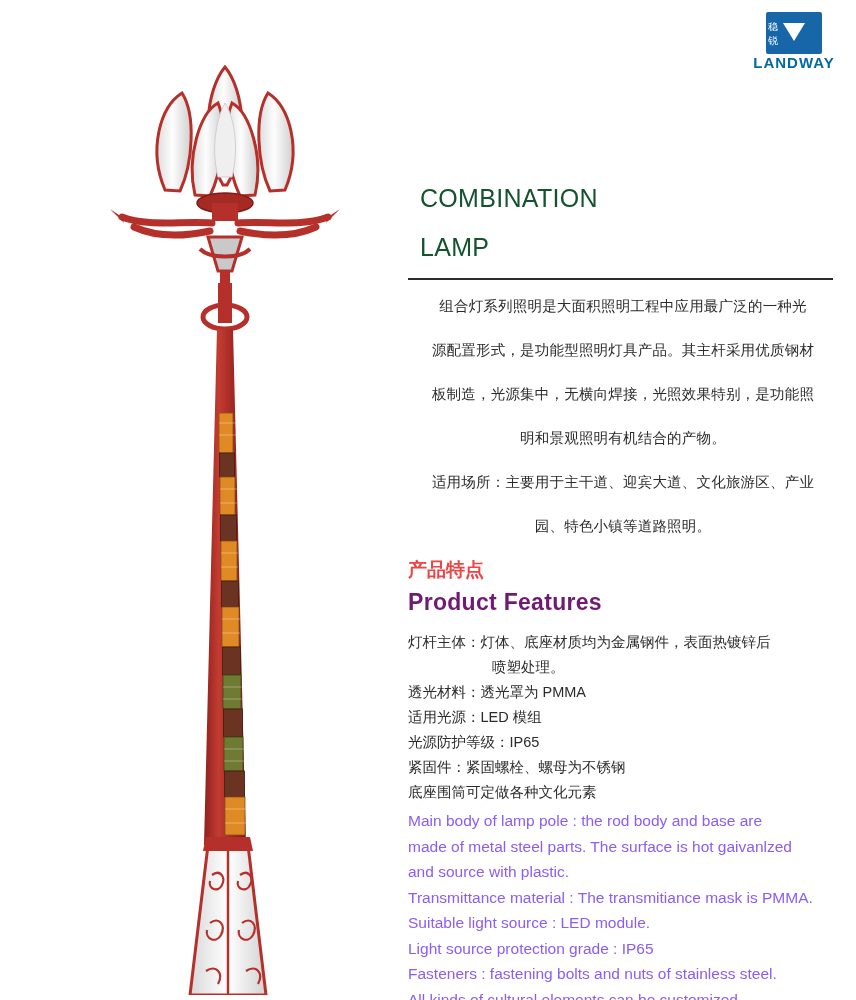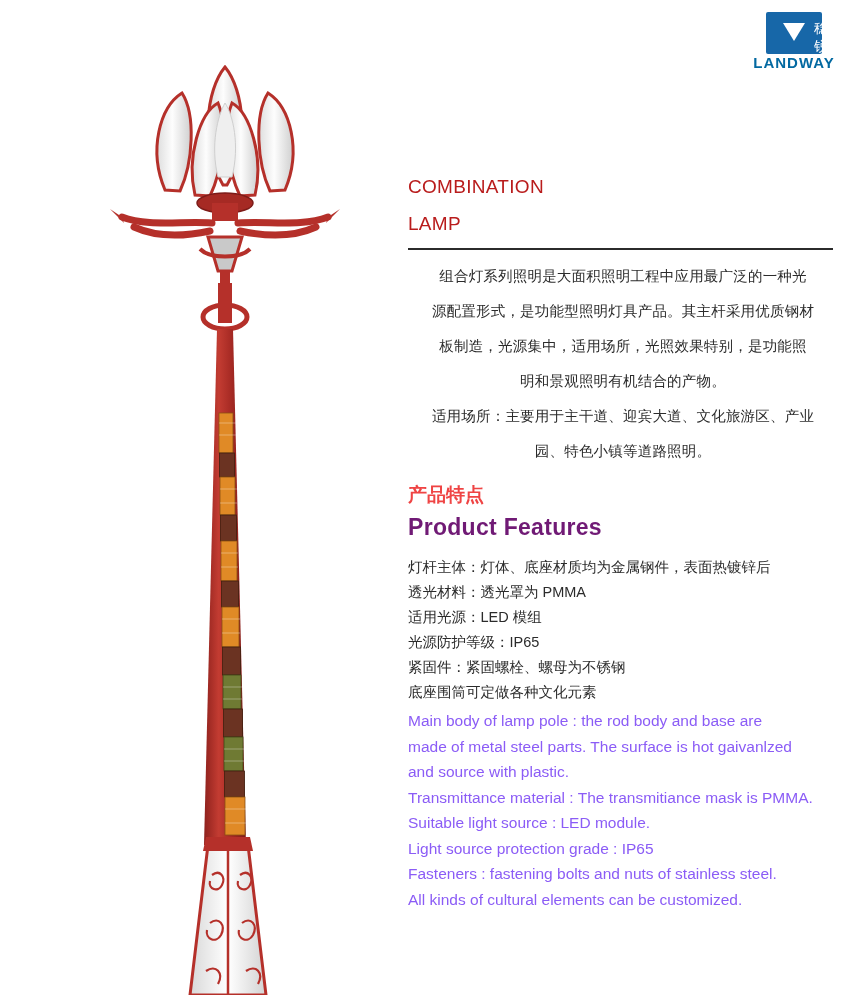--- a/index.html
+++ b/index.html
@@ -61,24 +61,24 @@
     transform: translate(-50%, -55%);
     border-left: 11px solid transparent;
     border-right: 11px solid transparent;
     border-top: 18px solid #ffffff;
   }
   .logo-cn {
     position: absolute;
     top: 8px;
     left: 2px;
     width: 82px;
-    font-size: 14px;
+    font-size: 10px;
     color: #ffffff;
     letter-spacing: 22px;
-    text-align: right;
+    text-align: left;
     pointer-events: none;
   }
   .logo-text {
     font-size: 15px;
     font-weight: bold;
     letter-spacing: 1px;
     color: #0369a1;
     margin-top: 0;
   }
 
@@ -92,25 +92,25 @@
   }
 
   
   .content {
     position: absolute;
     top: 168px;
     left: 408px;
     width: 430px;
   }
   .h-en {
-    font-size: 19px;
+    font-size: 25px;
     line-height: 37px;
-    color: #b91c1c;
+    color: #14532d;
     font-weight: normal;
-    margin: 0;
+    margin: 12px;
     letter-spacing: 0.3px;
   }
   .h-cn {
     font-size: 21px;
     color: #8a8a8a;
     margin: 8px 0 0 0;
     letter-spacing: 1px;
   }
   .rule {
     width: 425px;
@@ -120,21 +120,21 @@
   }
   .body-cn {
     font-size: 14.5px;
     line-height: 25px;
     color: #2b2b2b;
     margin: 14px 0 0 0;
     letter-spacing: 0.2px;
     text-align: center;
   }
   .body-cn p { margin: 0; }
-  .body-cn p + p { margin-top: 10px; }
+  .body-cn p + p { margin-top: 19px; }
 
   .feat-cn {
     font-size: 19px;
     font-weight: bold;
     color: #ef4444;
     margin: 18px 0 0 0;
   }
   .feat-en {
     font-size: 23px;
     color: #701a75;
@@ -280,33 +280,34 @@
 </div>
 
 <div class="content">
   <h1 class="h-en">COMBINATION</h1>
   <h1 class="h-en">LAMP</h1>
   <div class="rule"></div>
 
   <div class="body-cn">
     <p>组合灯系列照明是大面积照明工程中应用最广泛的一种光</p>
     <p>源配置形式，是功能型照明灯具产品。其主杆采用优质钢材</p>
-    <p>板制造，光源集中，适用场所，光照效果特别，是功能照</p>
+    <p>板制造，光源集中，无横向焊接，光照效果特别，是功能照</p>
     <p>明和景观照明有机结合的产物。</p>
     <p>适用场所：主要用于主干道、迎宾大道、文化旅游区、产业</p>
     <p>园、特色小镇等道路照明。</p>
   </div>
 
   <h3 class="feat-cn">产品特点</h3>
   <h3 class="feat-en">Product Features</h3>
 
   <div class="spec-list">
     <span class="spec-row">
       <span>灯杆主体：</span><span>灯体、底座材质均为金属钢件，表面热镀锌后</span>
     </span>
+    <span class="spec-indent">喷塑处理。</span>
 
     <span class="spec-row">
       <span>透光材料：</span><span>透光罩为 PMMA</span>
     </span>
     <span class="spec-row">
       <span>适用光源：</span><span>LED 模组</span>
     </span>
     <span class="spec-row">
       <span>光源防护等级：</span><span>IP65</span>
     </span>

